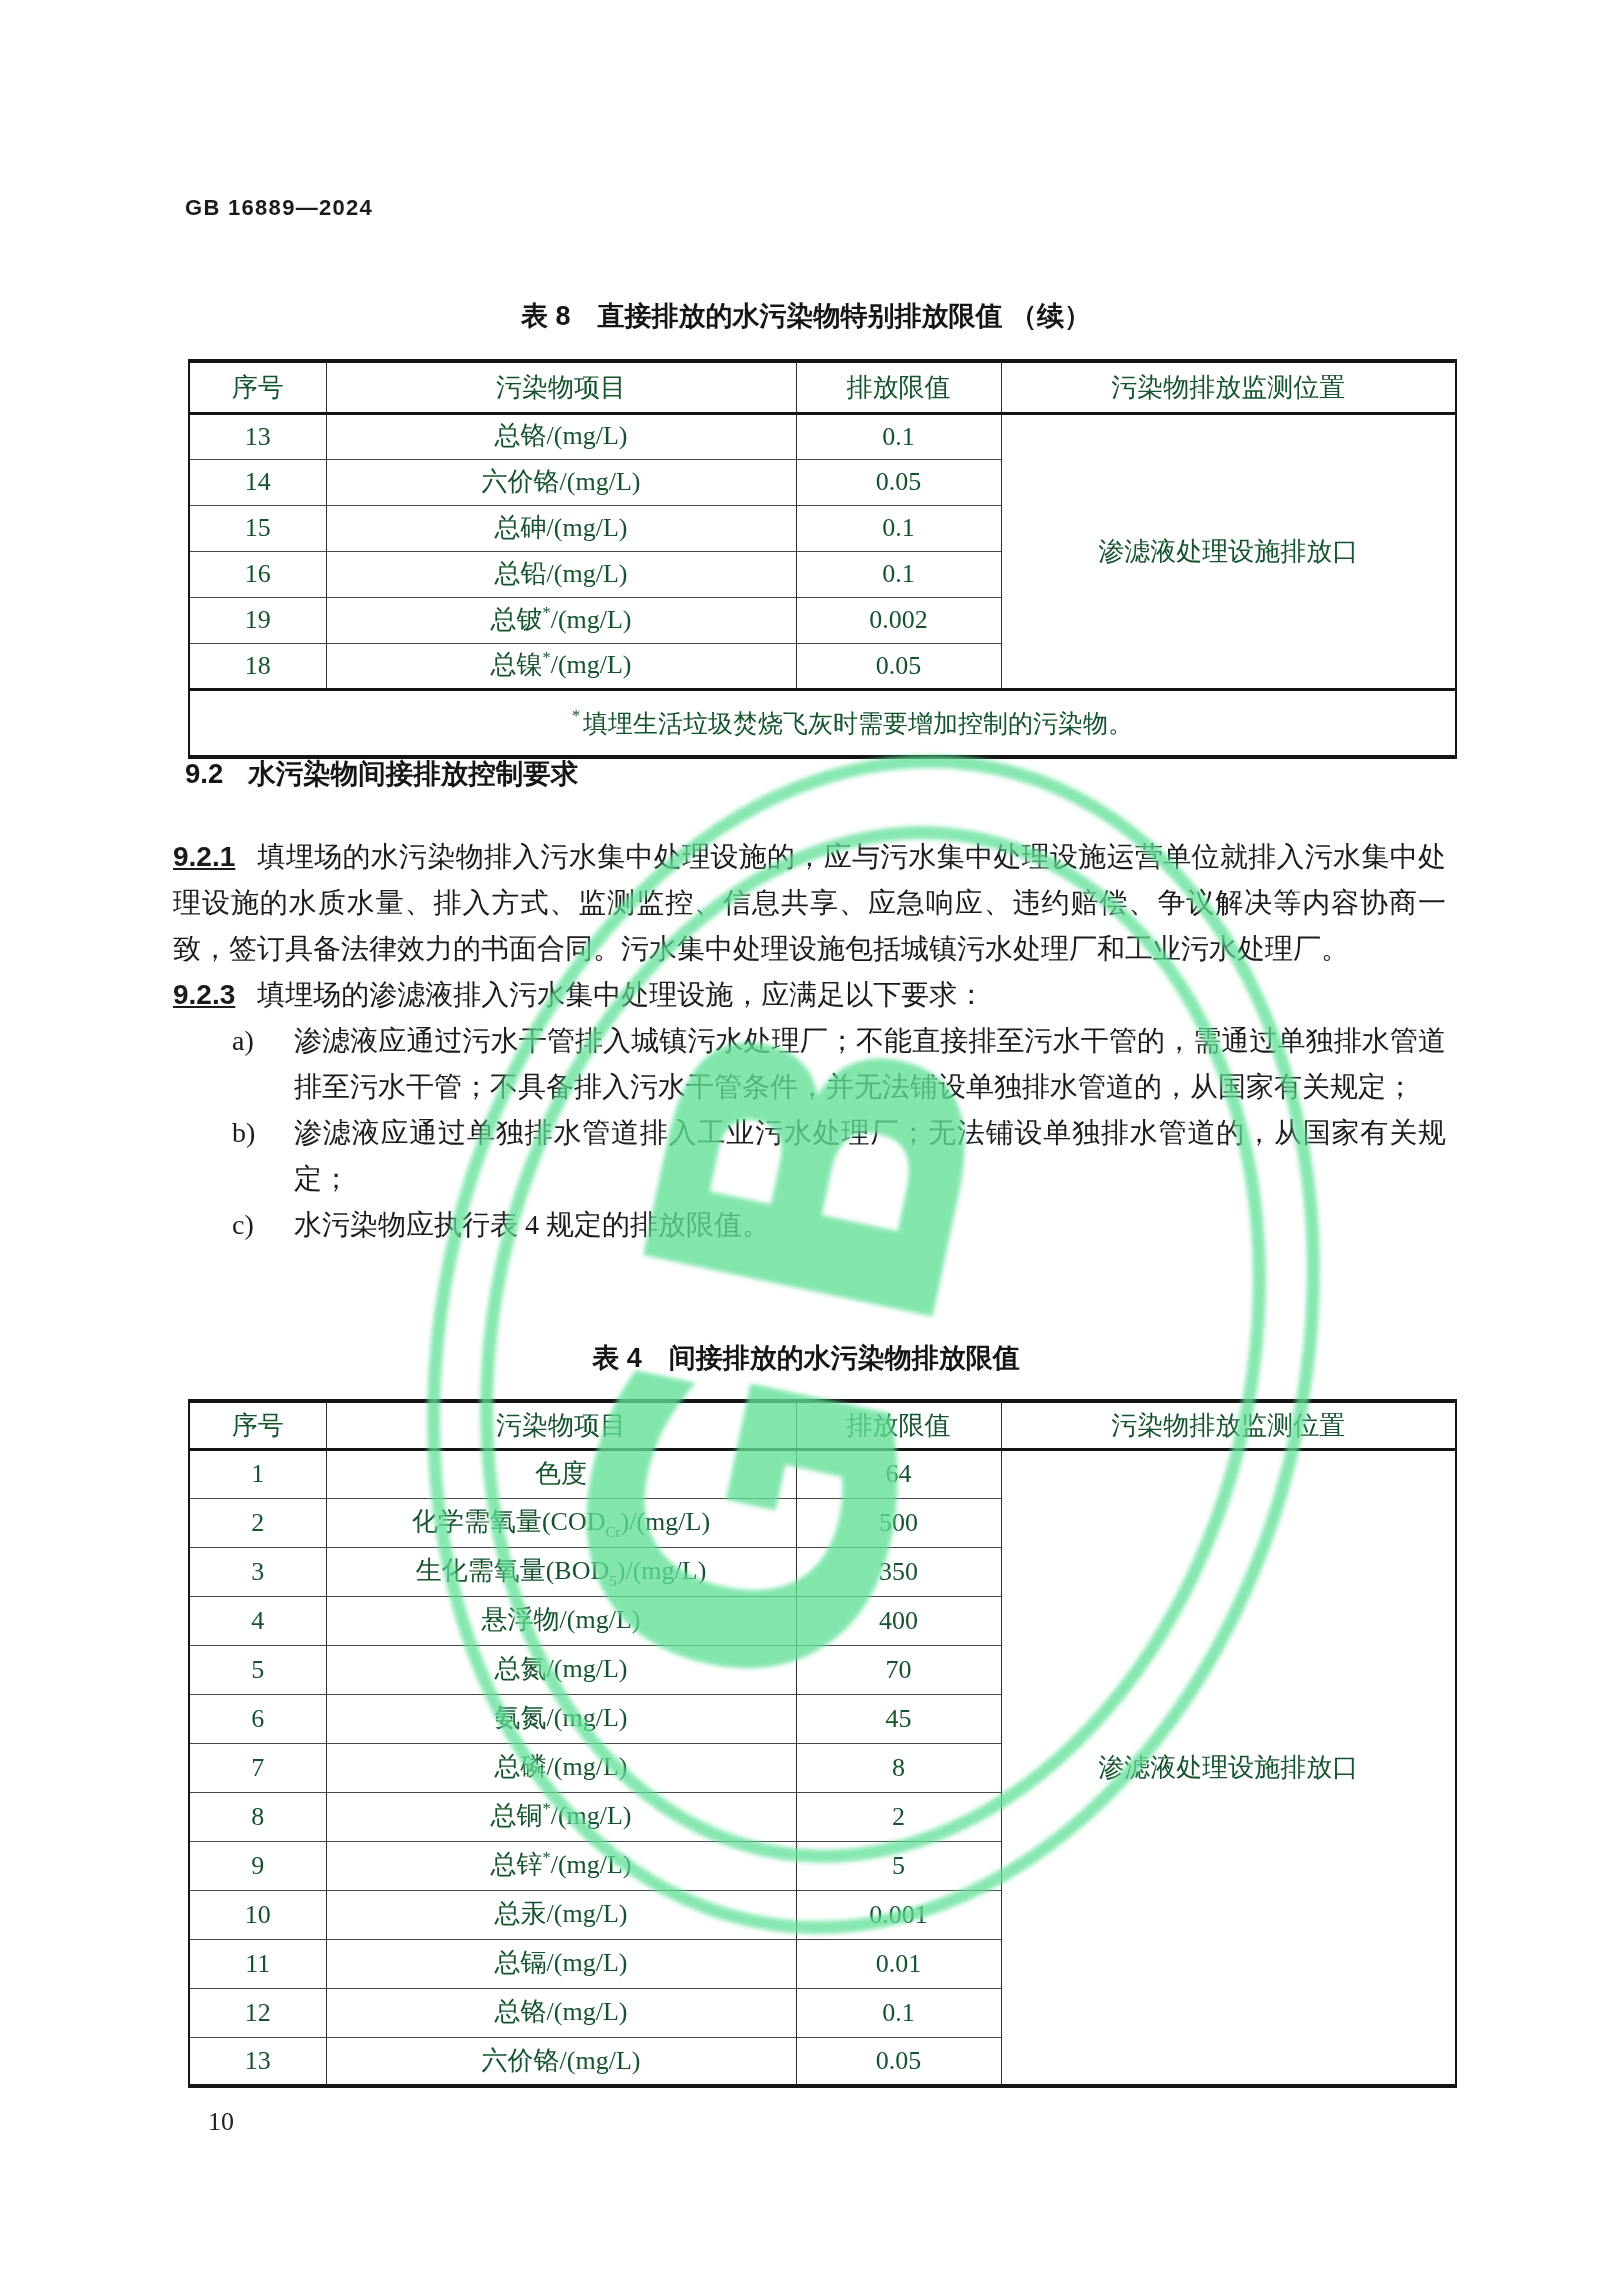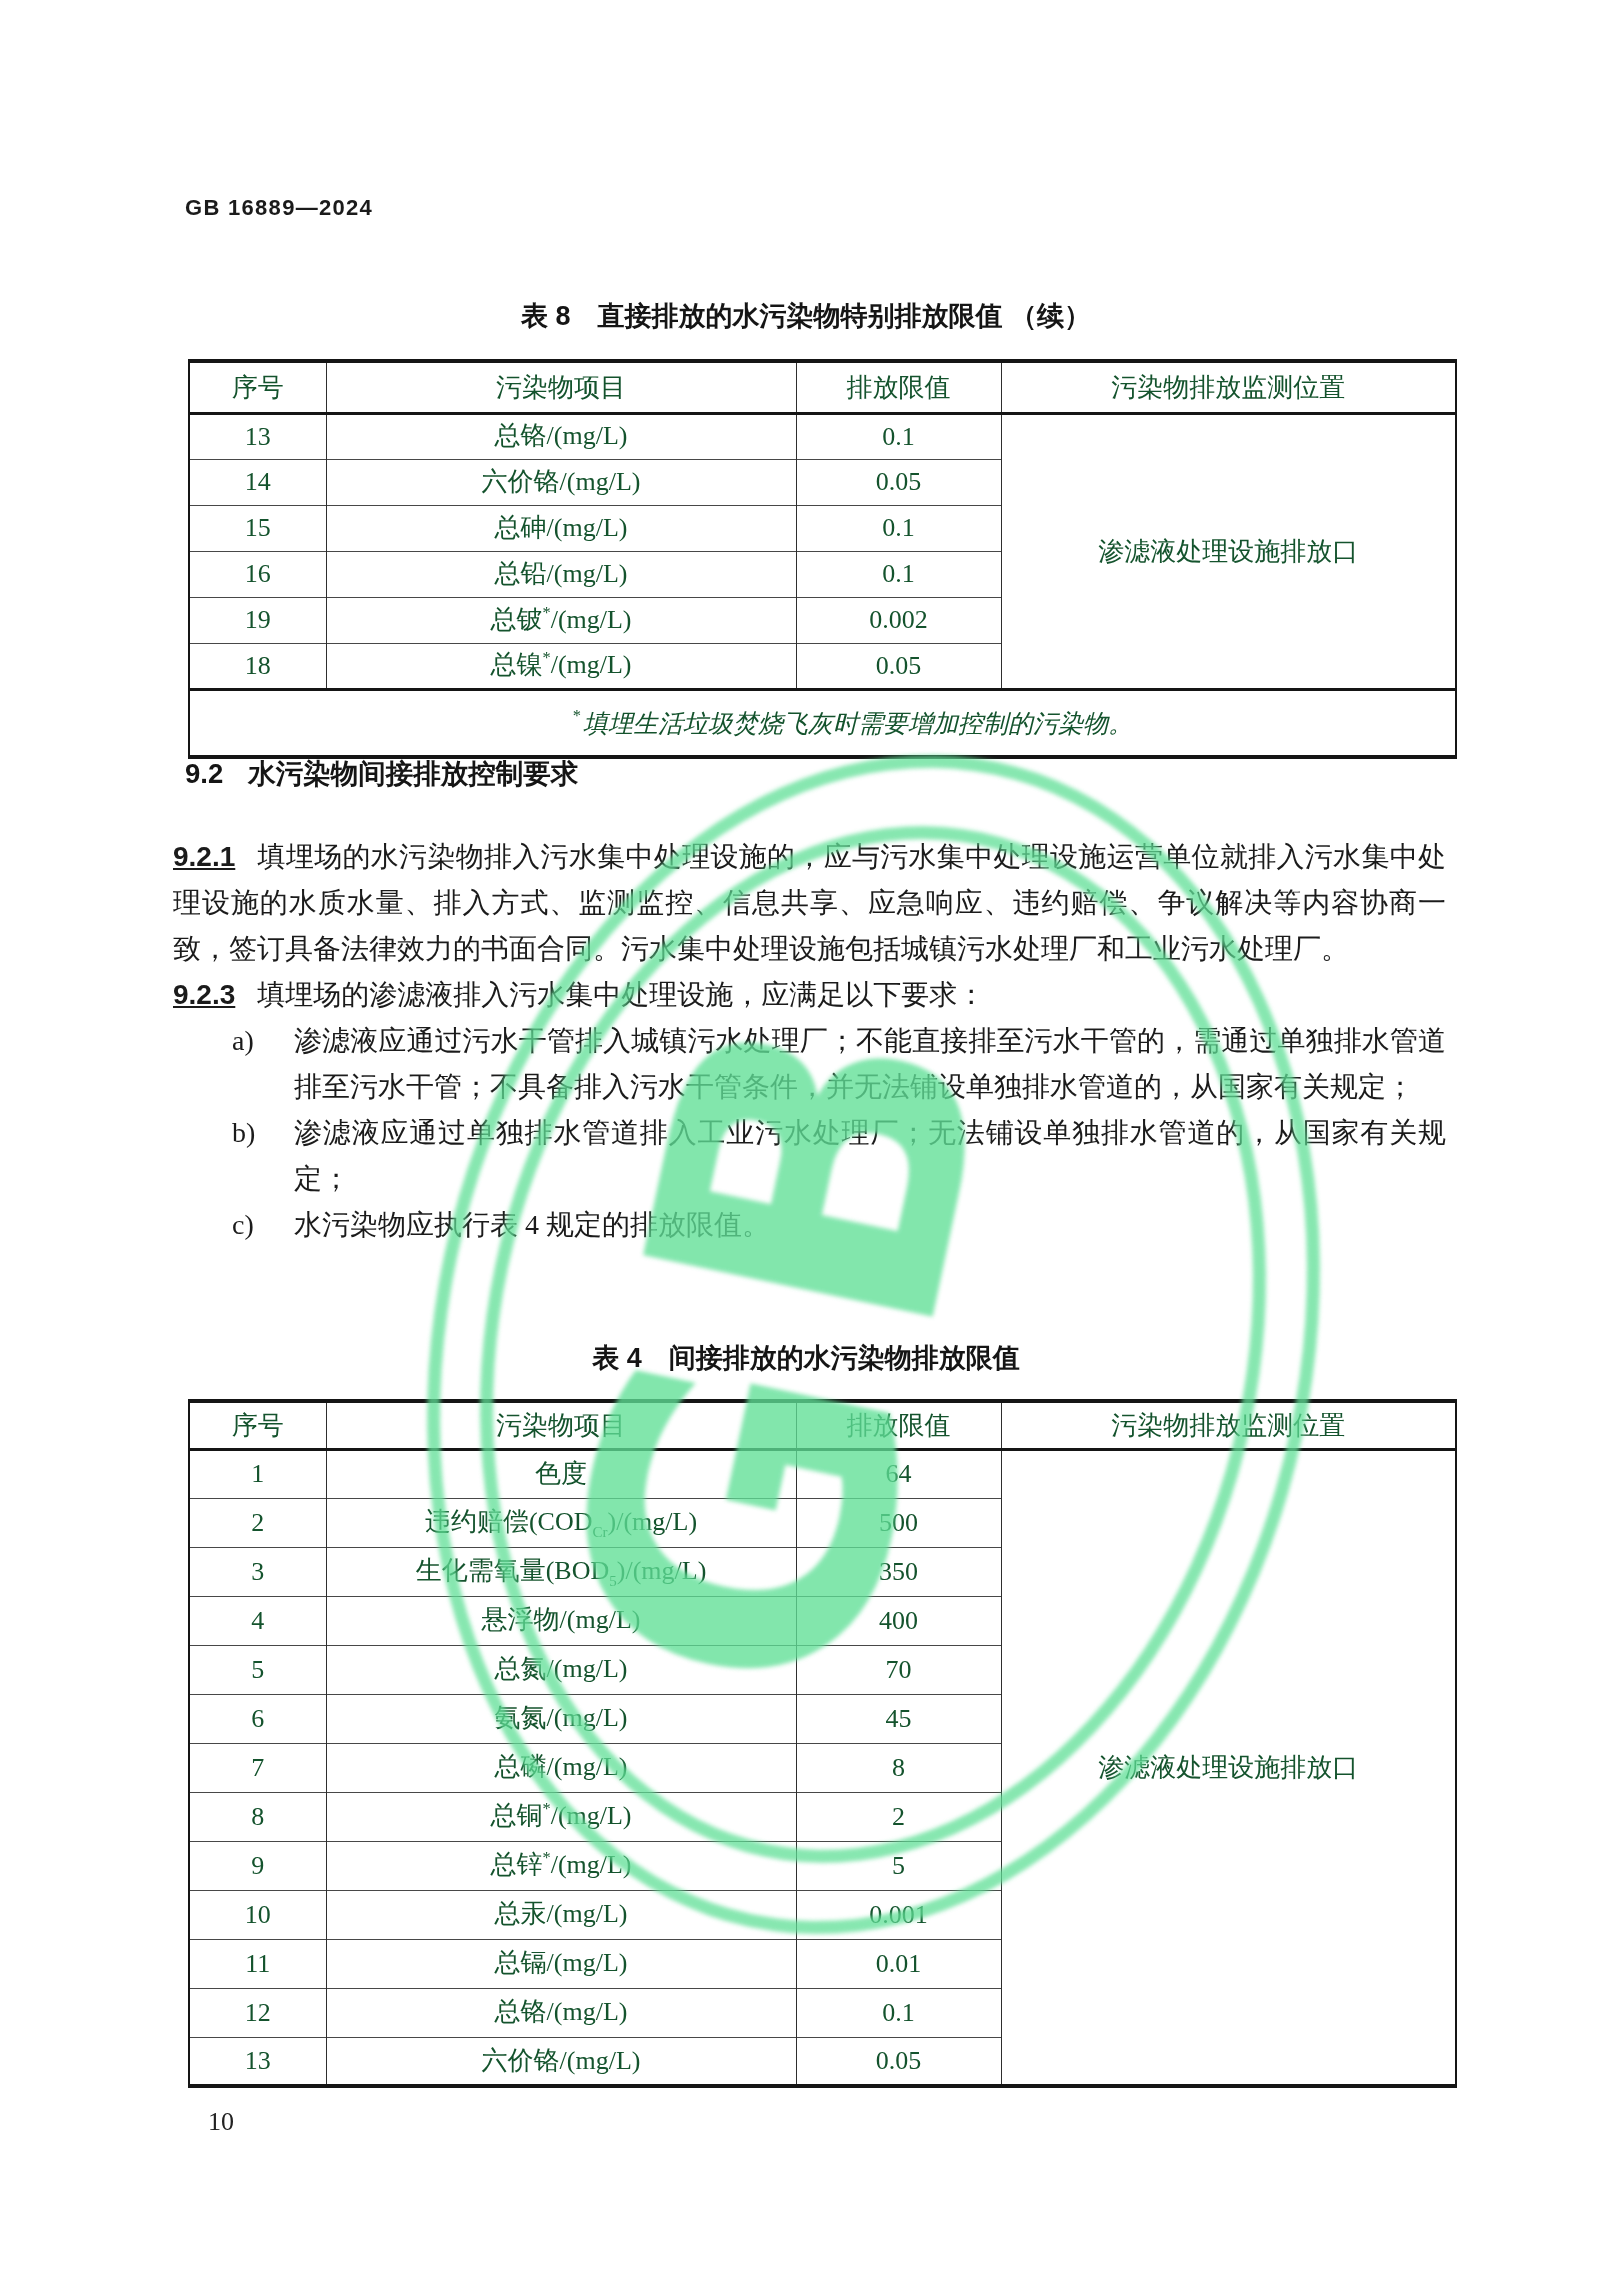--- a/index.html
+++ b/index.html
@@ -81,21 +81,20 @@
   .t4 tbody tr{height:49px;}
   .t3 tfoot tr{height:68px;}
 
   .gb-table sup{font-size:16.4px;vertical-align:10.5px;}
   .gb-table sub{font-size:15px;vertical-align:-6.5px;}
 
   .footnote{
     text-align:center;
     padding-left:60px !important;
     font-size:25px;
-    font-style:italic;
   }
   .footnote sup{margin-right:2.6px;}
 
   
   .flow{
     position:absolute;
     left:173px; top:834px;
     width:1273px;
     font-size:28px;
     line-height:46px;
@@ -284,21 +283,21 @@
 
         <tr class="data-row">
           <td class="c-no">1</td>
           <td class="c-item"><span>色度</span><sub></sub><sup></sup><span></span></td>
           <td class="c-limit">64</td>
           <td class="merge-cell c-monitor" rowspan="13">渗滤液处理设施排放口</td>
         </tr>
 
         <tr class="data-row">
           <td class="c-no">2</td>
-          <td class="c-item"><span>违约赔偿(COD</span><sub>Cr</sub><sup></sup><span>)/(mg/L)</span></td>
+          <td class="c-item"><span>化学需氧量(COD</span><sub>Cr</sub><sup></sup><span>)/(mg/L)</span></td>
           <td class="c-limit">500</td>
 
         </tr>
 
         <tr class="data-row">
           <td class="c-no">3</td>
           <td class="c-item"><span>生化需氧量(BOD</span><sub>5</sub><sup></sup><span>)/(mg/L)</span></td>
           <td class="c-limit">350</td>
 
         </tr>

